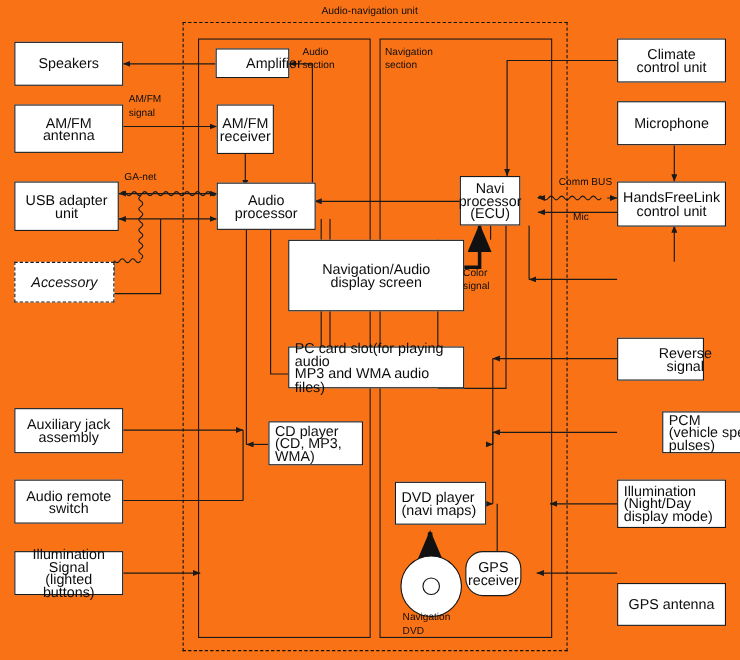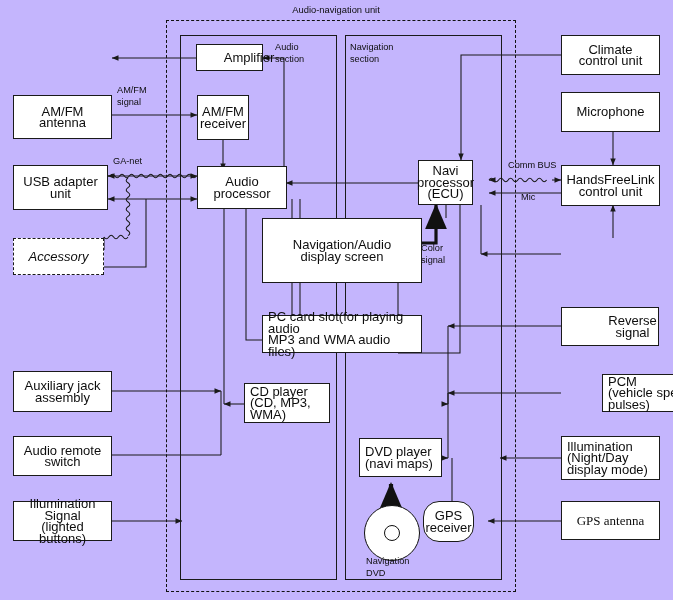--- a/index.html
+++ b/index.html
@@ -1,17 +1,17 @@
 <!DOCTYPE html>
 <html><head>
 <meta charset="utf-8">
 <style>
   html,body{margin:0;padding:0;background:#ffffff;}
   body{font-family:"Liberation Sans","DejaVu Sans",sans-serif;}
-  #canvas{position:relative;width:673px;height:600px;background:#c4b5fd;overflow:hidden;}
+  #canvas{position:relative;width:673px;height:600px;background:#f97316;overflow:hidden;}
   svg#wires{position:absolute;left:0;top:0;width:673px;height:600px;}
   .box{position:absolute;box-sizing:border-box;border:1.3px solid #1a1a1a;background:#ffffff;
        display:flex;align-items:center;justify-content:center;text-align:center;
        font-size:13px;line-height:11.5px;color:#0d0d0d;padding:2px 3px;white-space:pre-line;}
   .box.dashed{border:1.4px dashed #1a1a1a;font-style:italic;}
   .box.left-align{justify-content:flex-start;text-align:left;padding-left:5px;}
   .lbl{position:absolute;font-size:9.2px;line-height:11.5px;color:#0d0d0d;
        white-space:pre-line;text-align:left;}
   .title{position:absolute;font-size:9.4px;color:#0d0d0d;}
   .outer{position:absolute;box-sizing:border-box;border:1.6px dashed #111;}
@@ -134,44 +134,45 @@
   <div class="outer" style="left:166px;top:20px;width:350px;height:572px;"></div>
 
   <div class="section" style="left:180px;top:35px;width:157px;height:545px;"></div>
   <div class="section" style="left:345px;top:35px;width:157px;height:545px;"></div>
 
   <div class="lbl" style="left:275px;top:42px;width:60px;">Audio
 section</div>
   <div class="lbl" style="left:350px;top:42px;width:80px;">Navigation
 section</div>
 
+  <div class="box" style="left:13px;top:38px;width:99px;height:40px;">Speakers</div>
   <div class="box" style="left:13px;top:95px;width:99px;height:44px;">AM/FM
 antenna</div>
   <div class="box" style="left:13px;top:165px;width:95px;height:45px;">USB adapter
 unit</div>
   <div class="box dashed" style="left:13px;top:238px;width:91px;height:37px;">Accessory</div>
   <div class="box" style="left:13px;top:371px;width:99px;height:41px;">Auxiliary jack
 assembly</div>
   <div class="box" style="left:13px;top:436px;width:99px;height:40px;">Audio remote
 switch</div>
   <div class="box" style="left:13px;top:501px;width:99px;height:40px;">Illumination Signal
 (lighted buttons)</div>
 
   <div class="box" style="left:561px;top:35px;width:99px;height:40px;">Climate
 control unit</div>
   <div class="box" style="left:561px;top:92px;width:99px;height:40px;">Microphone</div>
   <div class="box" style="left:561px;top:165px;width:99px;height:41px;">HandsFreeLink
 control unit</div>
-  <div class="box" style="left:561px;top:307px;width:98px;height:39px;padding-left:48px;">Reverse signal</div>
+  <div class="box" style="left:561px;top:307px;width:79px;height:39px;padding-left:48px;">Reverse signal</div>
   <div class="box left-align" style="left:561px;top:374px;width:99px;height:38px;margin-left:41px;">PCM
 (vehicle speed pulses)</div>
   <div class="box left-align" style="left:561px;top:436px;width:99px;height:44px;">Illumination
 (Night/Day
 display mode)</div>
-  <div class="box" style="left:561px;top:501px;width:99px;height:39px;font-family:Liberation Serif, serif;">GPS antenna</div>
+  <div class="box" style="left:561px;top:530px;width:99px;height:39px;">GPS antenna</div>
 
   <div class="box" style="left:196px;top:44px;width:67px;height:27px;padding-left:42px;">Amplifier</div>
   <div class="box" style="left:197px;top:95px;width:52px;height:45px;">AM/FM
 receiver</div>
   <div class="box" style="left:197px;top:166px;width:90px;height:43px;">Audio
 processor</div>
   <div class="box left-align" style="left:244px;top:383px;width:86px;height:40px;">CD player
 (CD, MP3, WMA)</div>
 
   <div class="box" style="left:262px;top:218px;width:160px;height:65px;">Navigation/Audio

